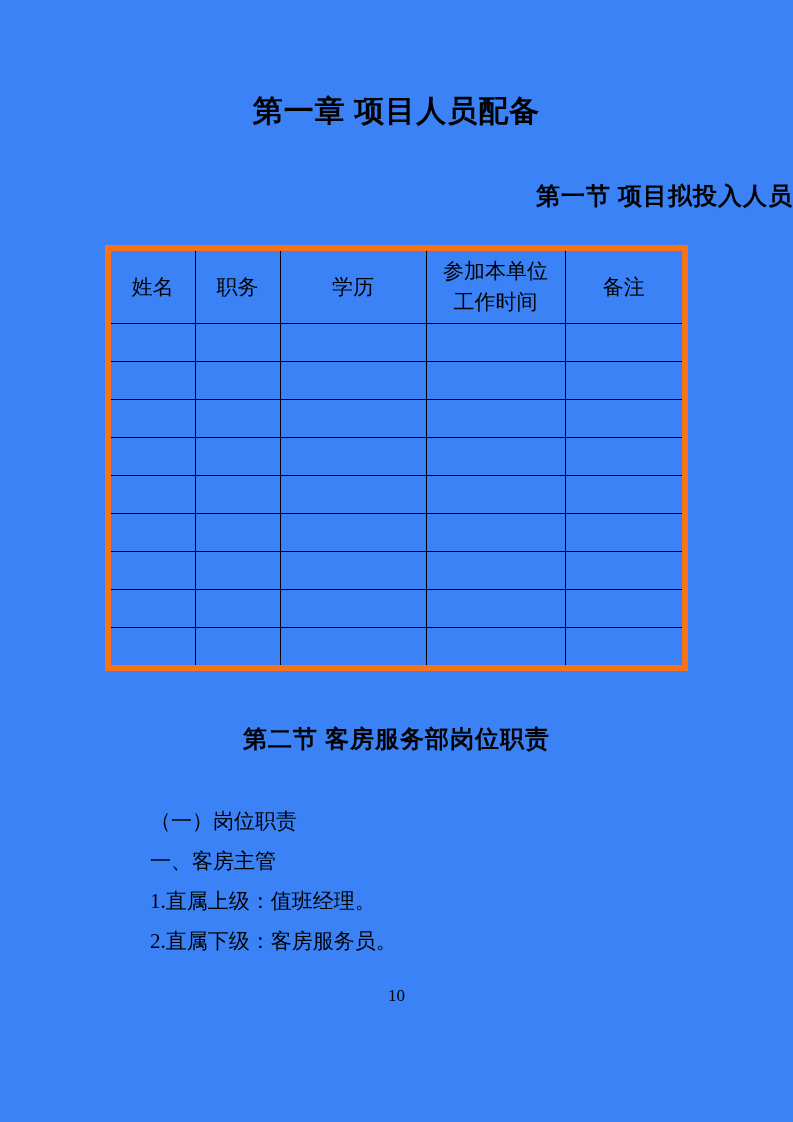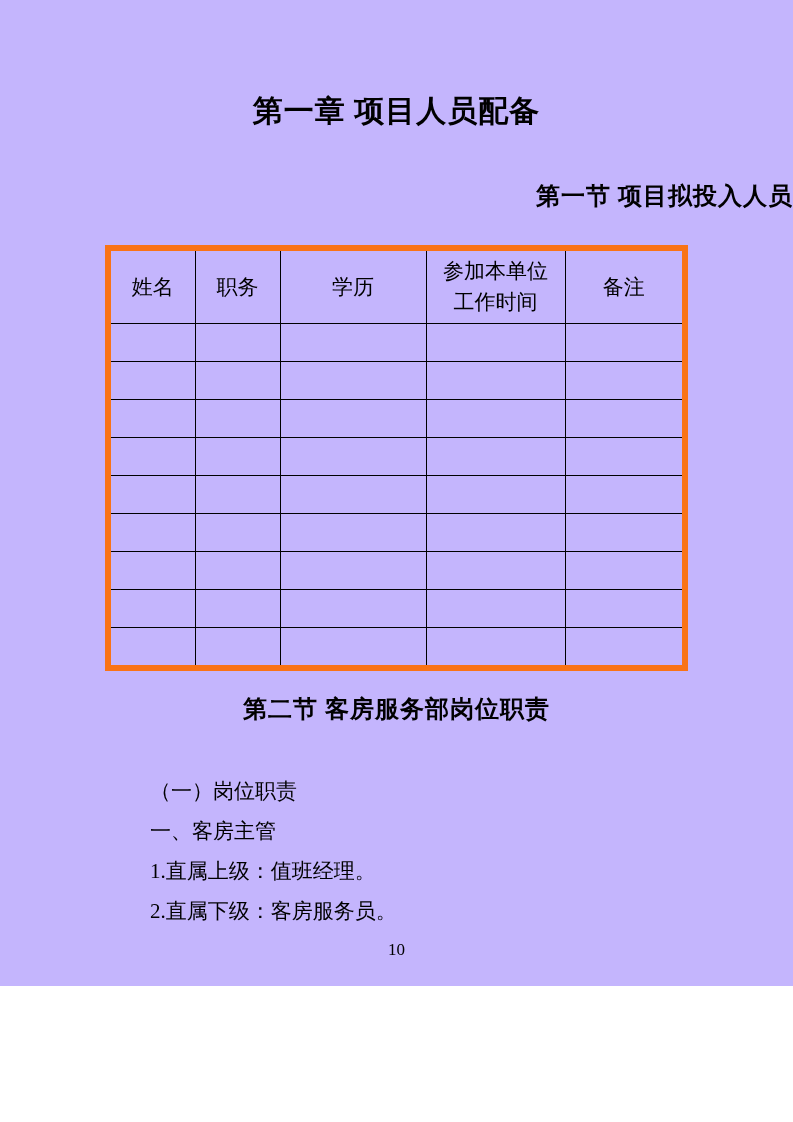--- a/index.html
+++ b/index.html
@@ -3,23 +3,23 @@
 <meta charset="utf-8">
 <style>
   html, body {
     margin: 0;
     padding: 0;
     background: #ffffff;
   }
   .page {
     position: relative;
     width: 793px;
-    height: 986px;
+    height: 1122px;
     margin: 0 auto;
-    background: #c4b5fd;
+    background: #3b82f6;
     color: #000000;
     font-family: "Liberation Serif", "DejaVu Serif", serif;
     overflow: hidden;
     box-sizing: border-box;
   }
   .chapter-title {
     margin: 92px 0 0 0;
     text-align: center;
     font-size: 30px;
     line-height: 38px;
@@ -32,21 +32,21 @@
     font-size: 24px;
     line-height: 32px;
     font-weight: bold;
     letter-spacing: 1px;
   }
   .section-title.first {
     margin-top: 50px;
     text-align: right;
   }
   .section-title.second {
-    margin-top: 22px;
+    margin-top: 52px;
   }
   table.personnel {
     margin: 33px auto 0 auto;
     width: 577px;
     table-layout: fixed;
     border-collapse: collapse;
     border: 6px solid #f97316;
   }
   table.personnel th, table.personnel td {
     border: 1px solid #000000;
@@ -69,21 +69,21 @@
     margin: 46px 107px 0 108px;
   }
   .body-text p {
     margin: 0;
     font-size: 21px;
     line-height: 40px;
     text-indent: 2em;
     text-align: justify;
   }
   .page-number {
-    margin-top: 8px;
+    margin-top: 24px;
     text-align: center;
     font-size: 17px;
     line-height: 22px;
   }
 </style>
 </head>
 <body>
 
 <div class="page">
 

